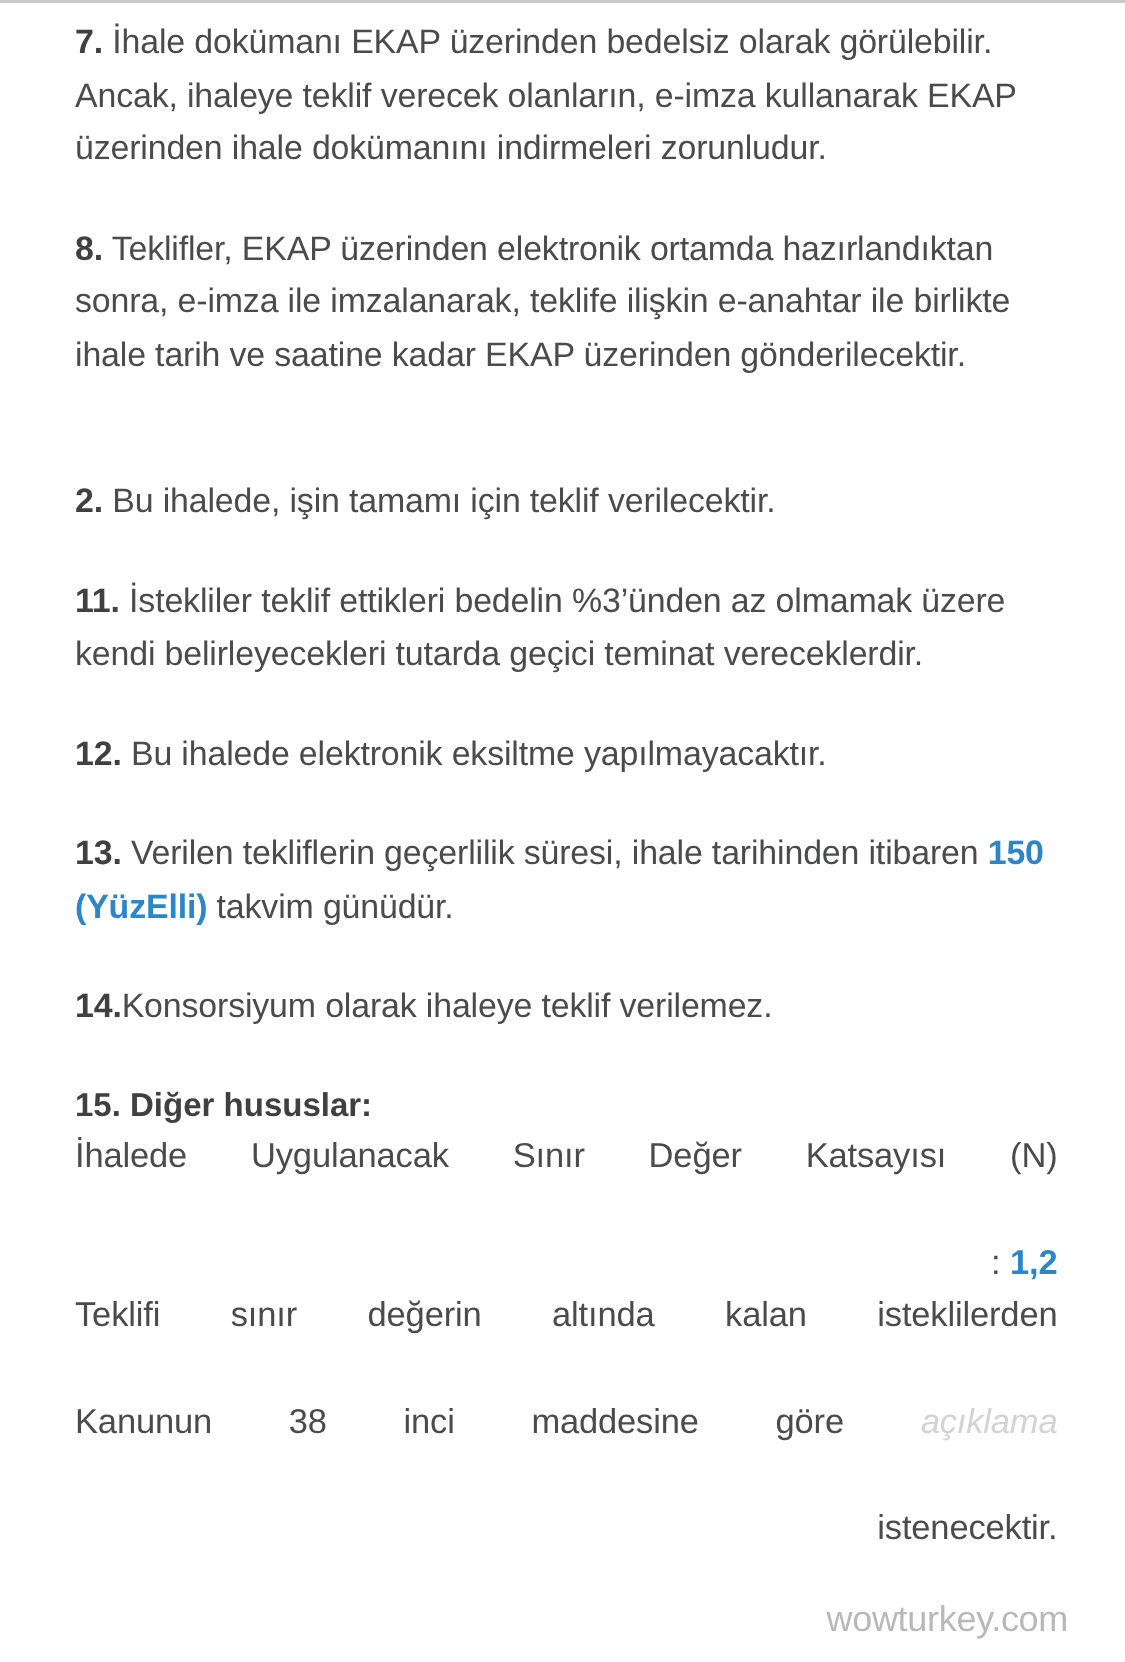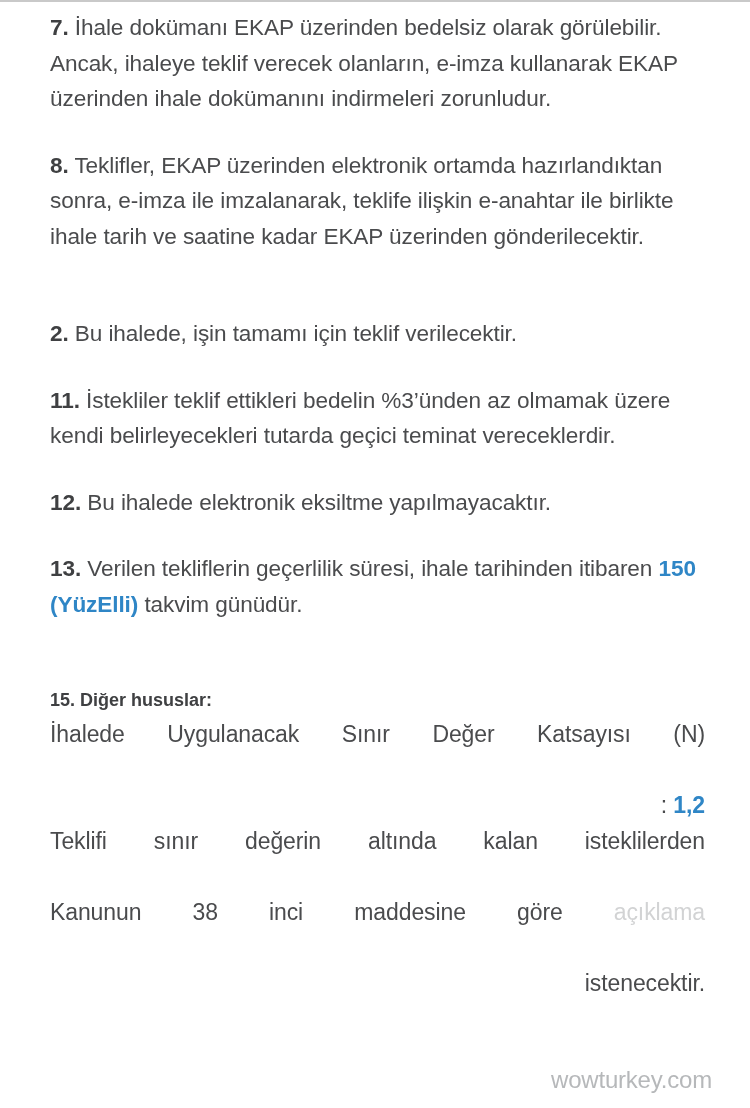--- a/index.html
+++ b/index.html
@@ -52,21 +52,21 @@
   }
   .gap-lg { height: 31px; }
 
   .blue {
     color: #2f86c6;
     font-weight: bold;
   }
   .heading-bold {
     color: #3f4042;
     font-weight: bold;
-    font-size: 18px;
+    font-size: 22px;
     line-height: 33px;
     margin: 0;
   }
   .justified {
     color: #4a4b4d;
     font-size: 23px;
     line-height: 35.5px;
     letter-spacing: -0.1px;
     margin: 0;
     text-align: justify;
@@ -81,20 +81,21 @@
     display: inline-block;
     width: 100%;
   }
   .val-line {
     display: block;
     text-align: right;
     margin-left: 12px;
   }
   .faded {
     color: #d2d3d4;
+    font-style: italic;
   }
   #watermark {
     position: absolute;
     left: 551px;
     top: 1068px;
     font-family: "Liberation Sans", sans-serif;
     font-size: 24px;
     line-height: 24px;
     color: #b6b8ba;
     letter-spacing: -0.2px;
@@ -131,20 +132,21 @@
     <div class="gap-lg"></div>
 
     <p class="clause"><span class="num">12.</span><span> Bu ihalede elektronik eksiltme yapılmayacaktır.</span></p>
 
     <div class="gap-lg"></div>
 
     <p class="clause"><span class="num">13.</span><span> Verilen tekliflerin geçerlilik süresi, ihale tarihinden itibaren </span><span class="blue">150 (YüzElli)</span><span> takvim günüdür.</span></p>
 
     <div class="gap-lg"></div>
 
+    <p class="clause"><span class="num">14.</span><span>Konsorsiyum olarak ihaleye teklif verilemez.</span></p>
 
     <div class="gap-lg"></div>
 
     <p class="heading-bold">15. Diğer hususlar:</p>
 
     <p class="justified">
         <span class="kat-line">İhalede Uygulanacak Sınır Değer Katsayısı (N)</span>
         <span class="val-line"><span>: </span><span class="blue">1,2</span></span>
       </p>
 

